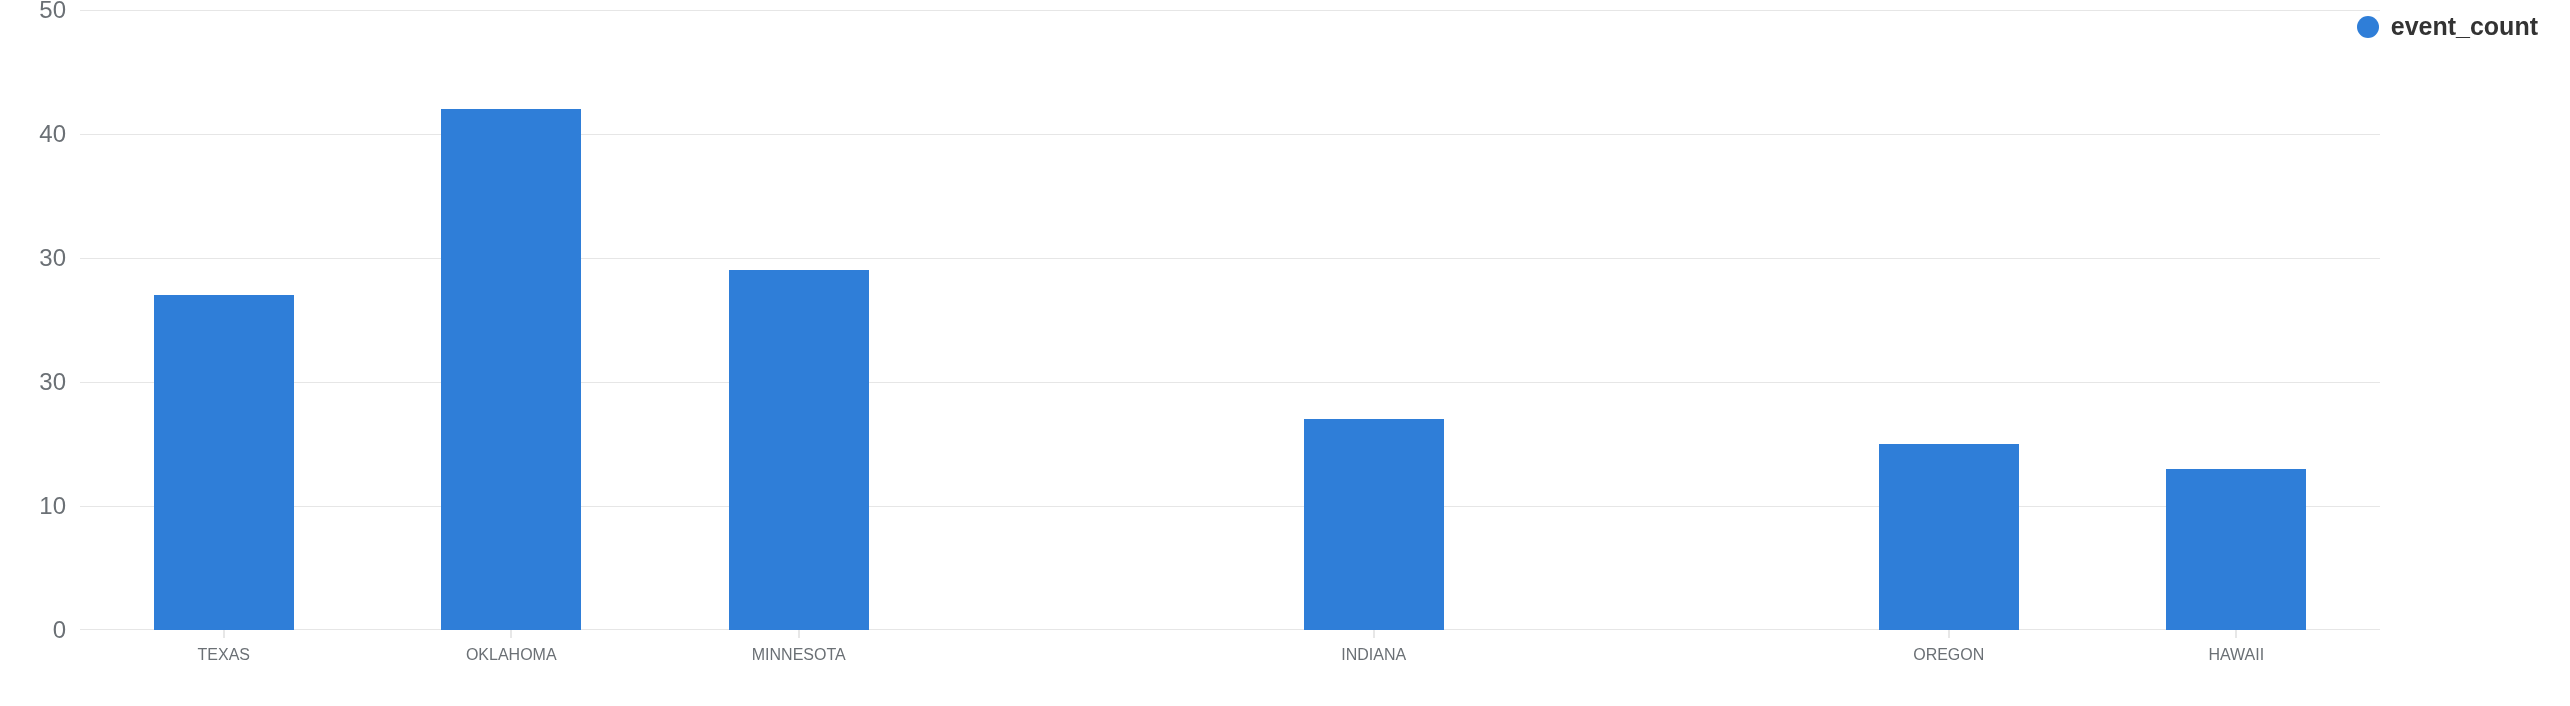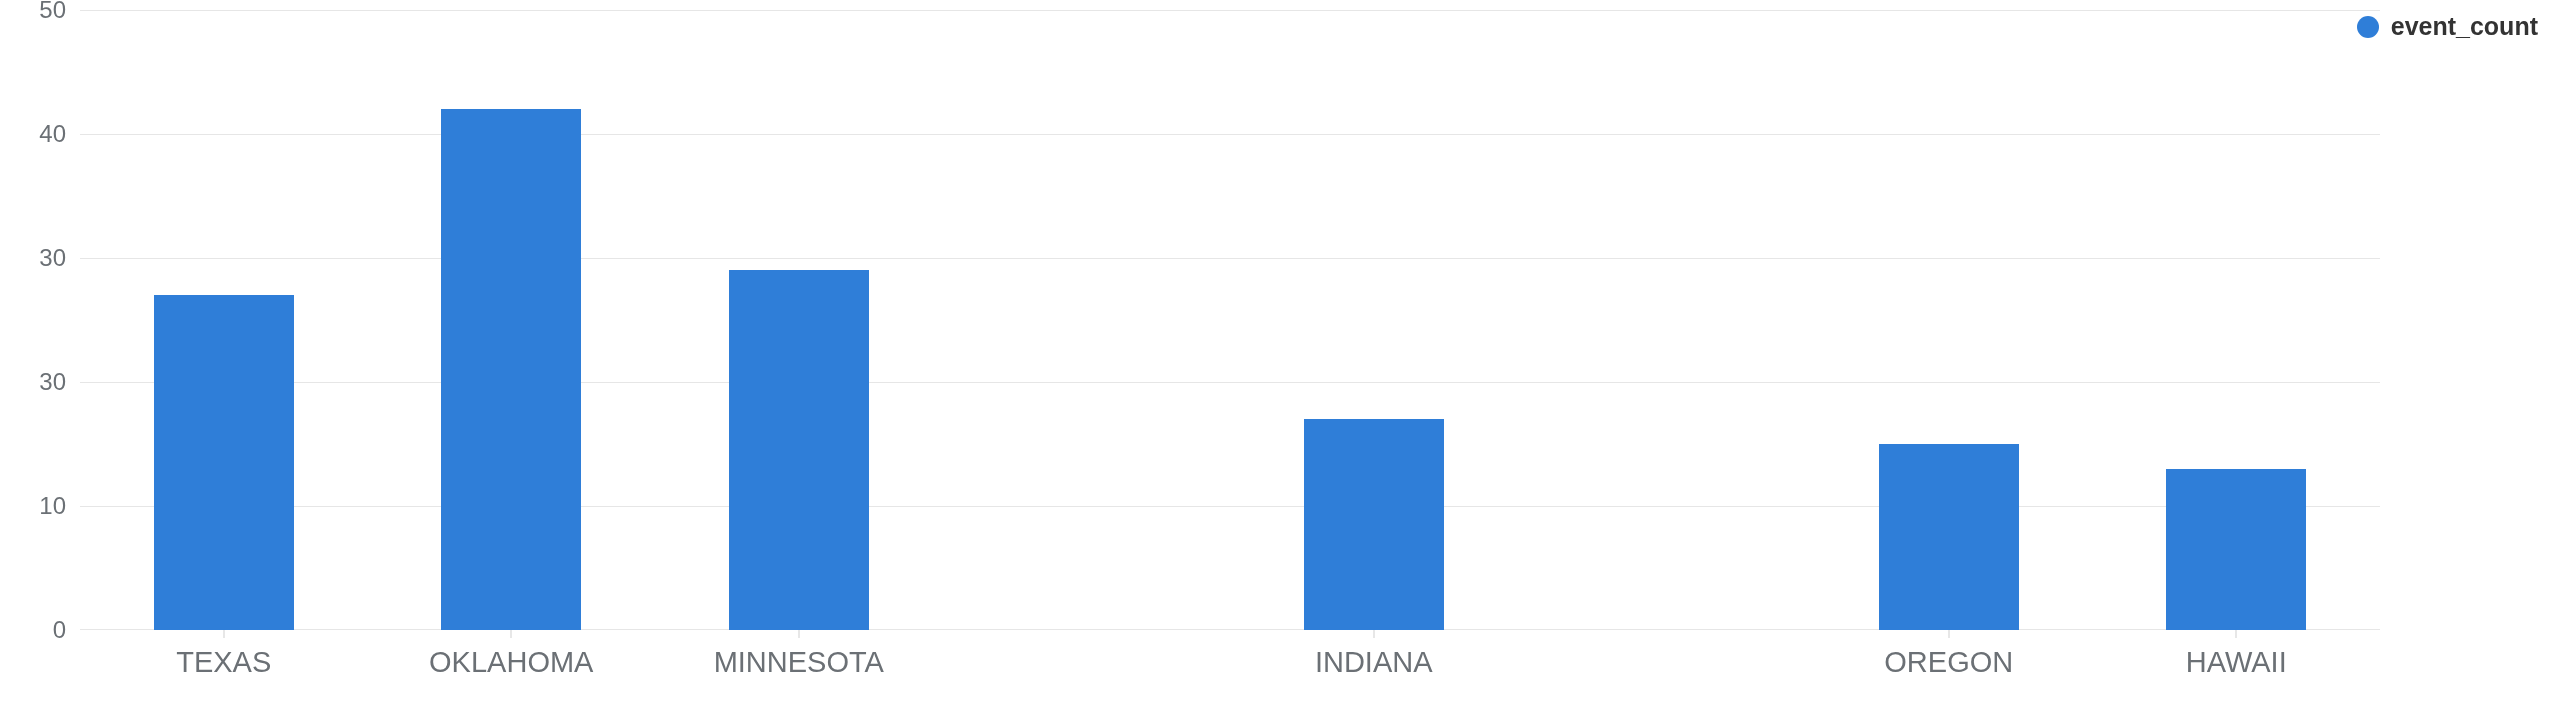--- a/index.html
+++ b/index.html
@@ -89,21 +89,21 @@
     width: 140px;
     left: 50%;
     transform: translateX(-50%);
   }
   .x-tick {
     position: absolute;
     top: 100%;
     left: 50%;
     transform: translateX(-50%);
     margin-top: 16px;
-    font-size: 29px;
+    font-size: 16px;
     color: #6b7075;
     white-space: nowrap;
   }
   .x-mark {
     position: absolute;
     top: 100%;
     left: 50%;
     width: 1px;
     height: 8px;
     background: #d0d0d0;

